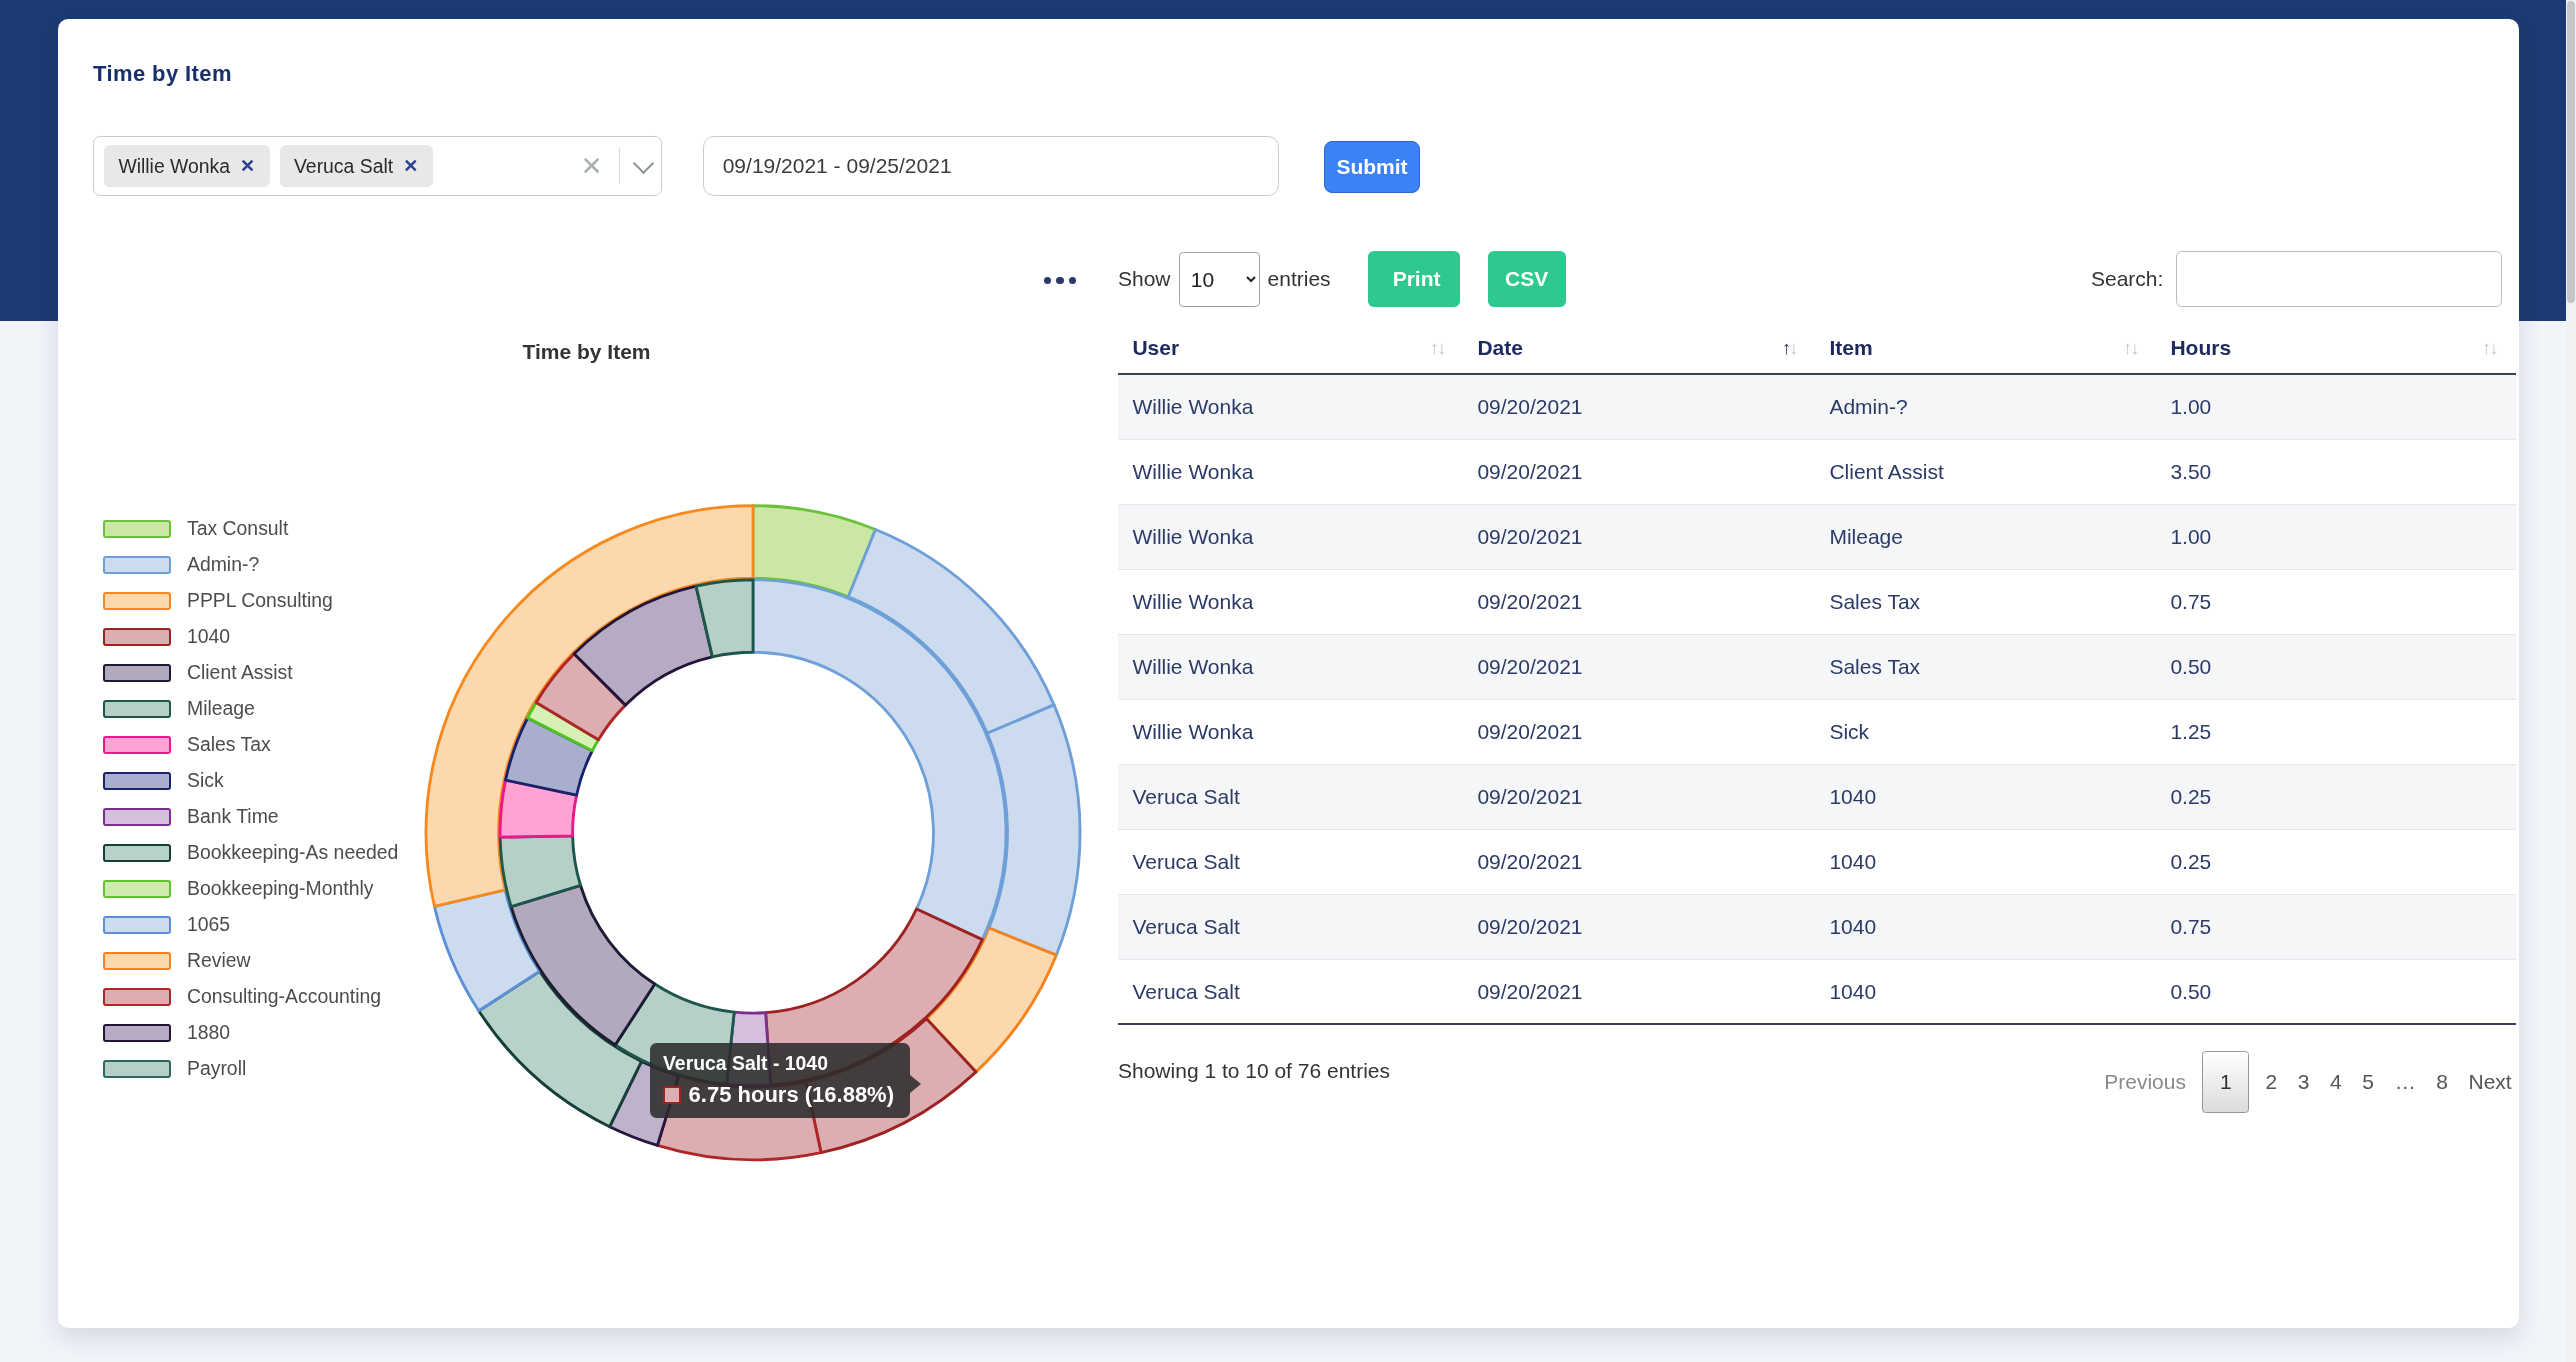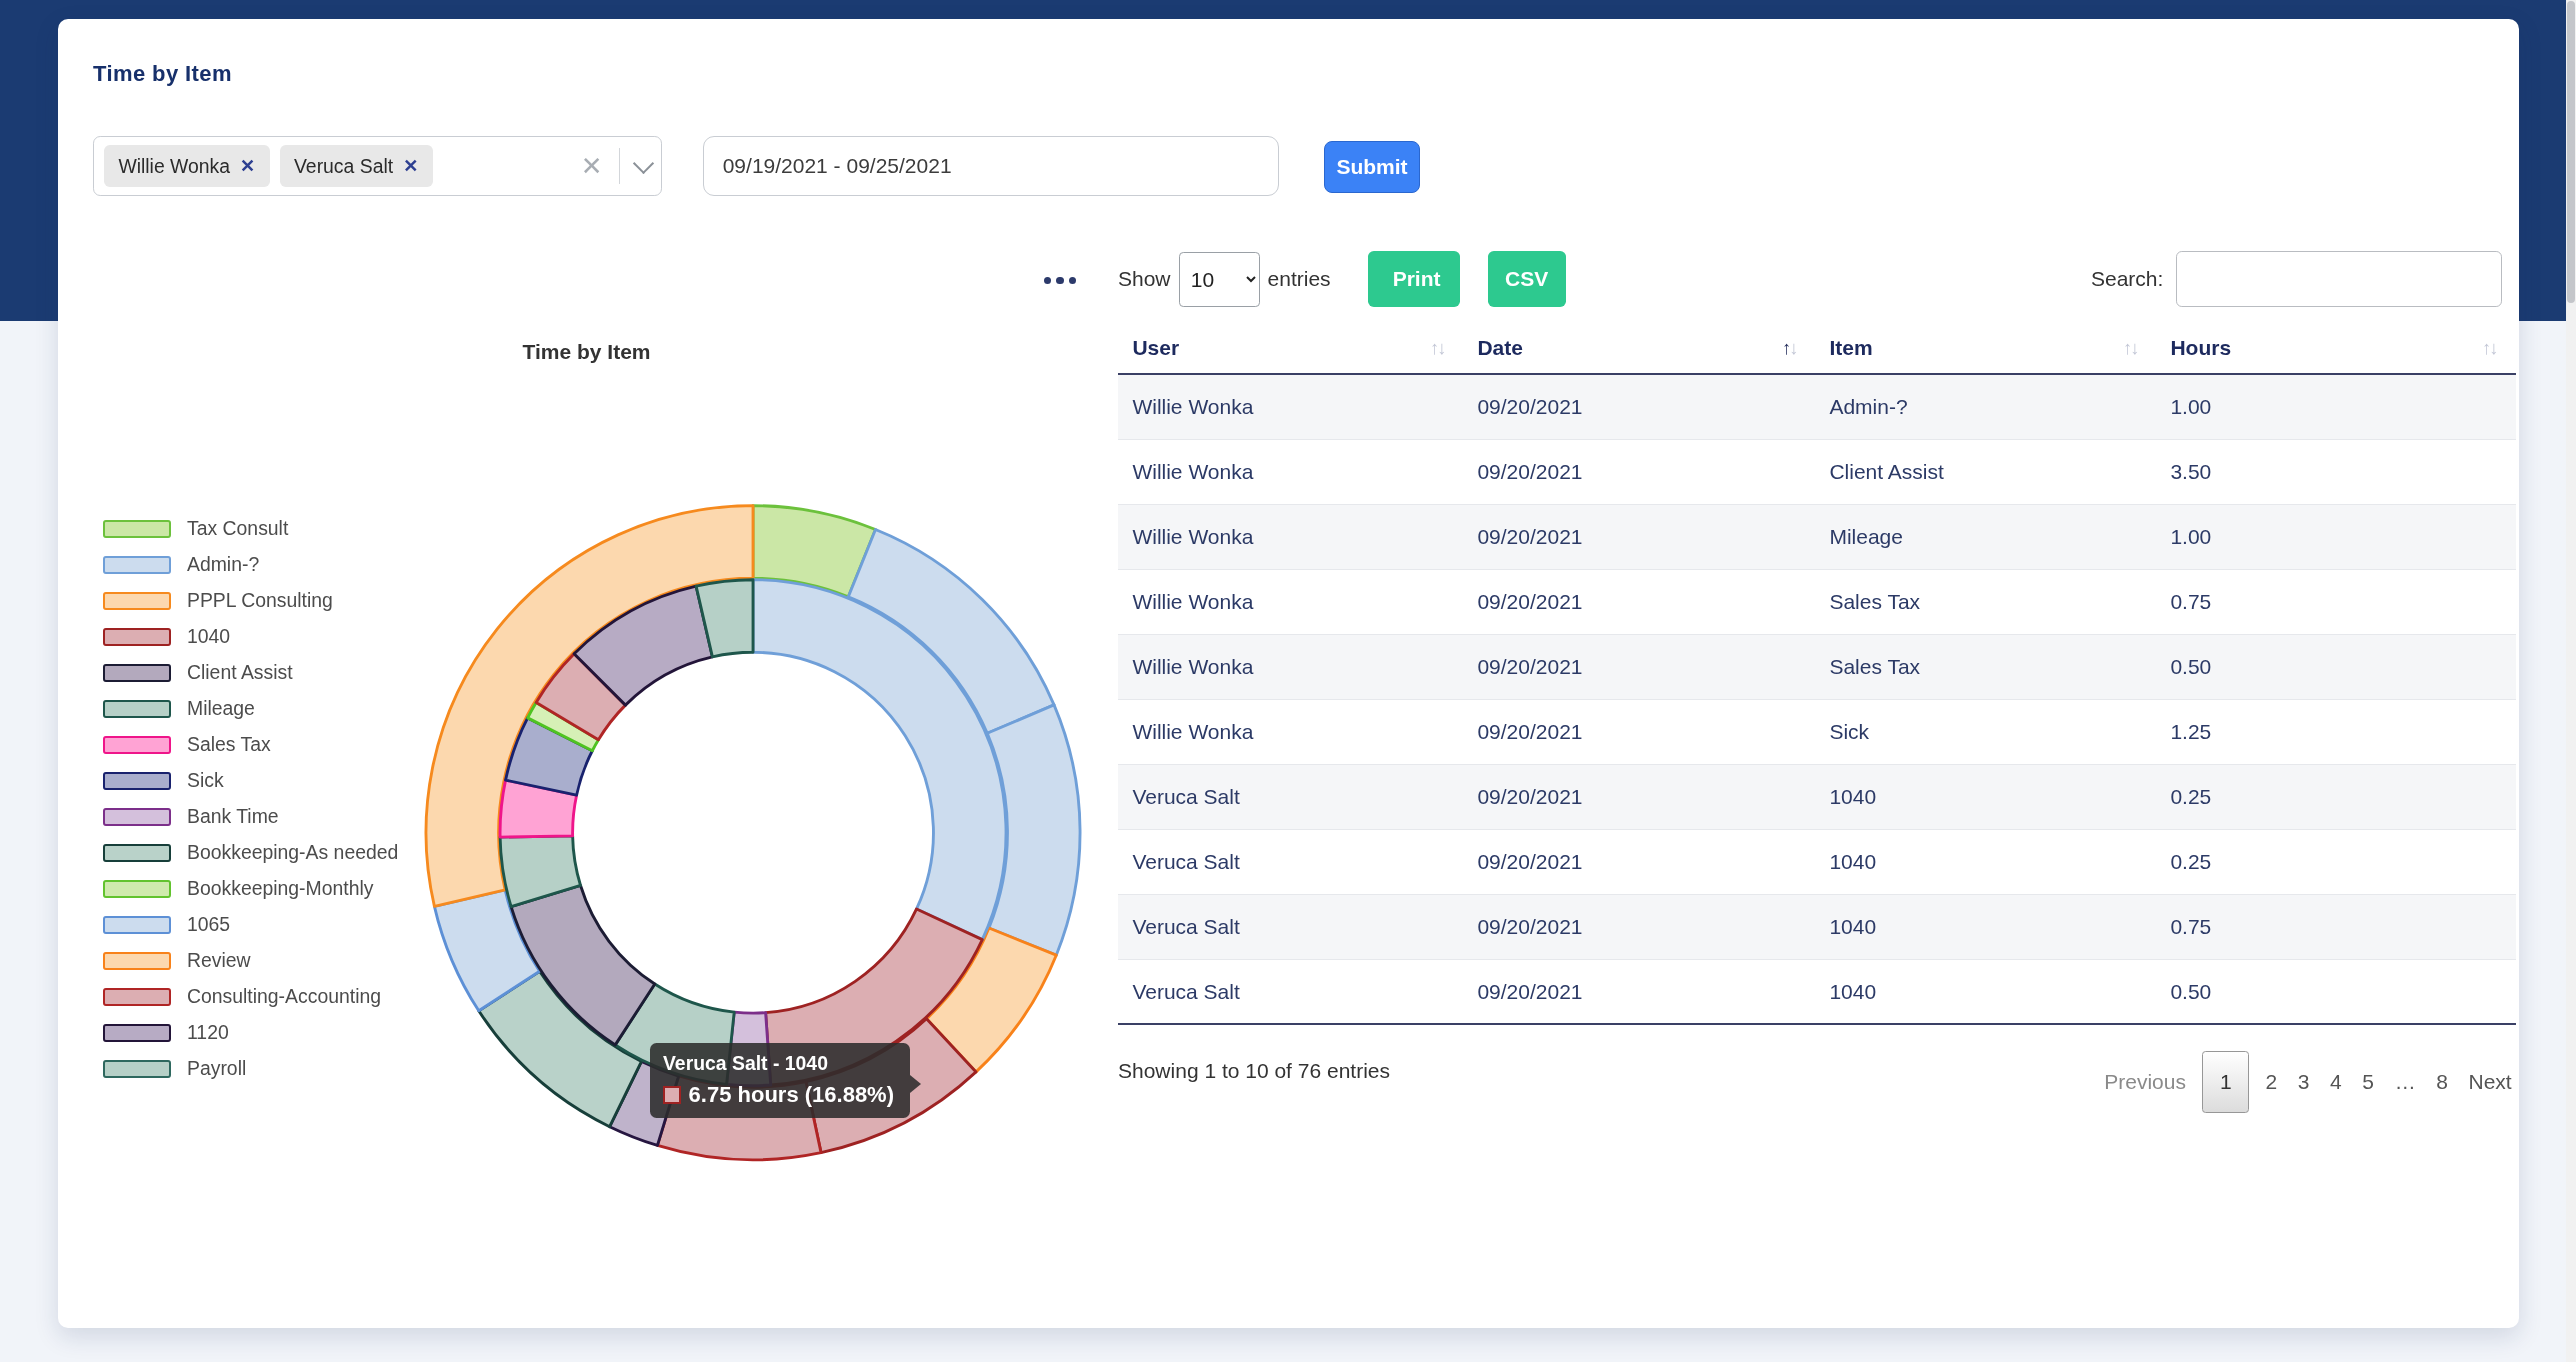--- a/index.html
+++ b/index.html
@@ -182,21 +182,21 @@
         <div class="legend-item">
           <span class="legend-swatch" style="background: rgb(252, 216, 174); border: 2.2px solid rgb(248, 130, 26);"></span>
           <span class="legend-label">Review</span>
         </div>
         <div class="legend-item">
           <span class="legend-swatch" style="background: rgb(220, 174, 178); border: 2.2px solid rgb(176, 37, 37);"></span>
           <span class="legend-label">Consulting-Accounting</span>
         </div>
         <div class="legend-item">
           <span class="legend-swatch" style="background: rgb(183, 171, 196); border: 2.2px solid rgb(35, 21, 57);"></span>
-          <span class="legend-label">1120</span>
+          <span class="legend-label">1880</span>
         </div>
         <div class="legend-item">
           <span class="legend-swatch" style="background: rgb(182, 208, 199); border: 2.2px solid rgb(46, 104, 94);"></span>
           <span class="legend-label">Payroll</span>
         </div>
       </div>
 
     <div class="hc-tooltip">
       <div class="tt-title">Veruca Salt - 1040</div>
       <div class="tt-row">

